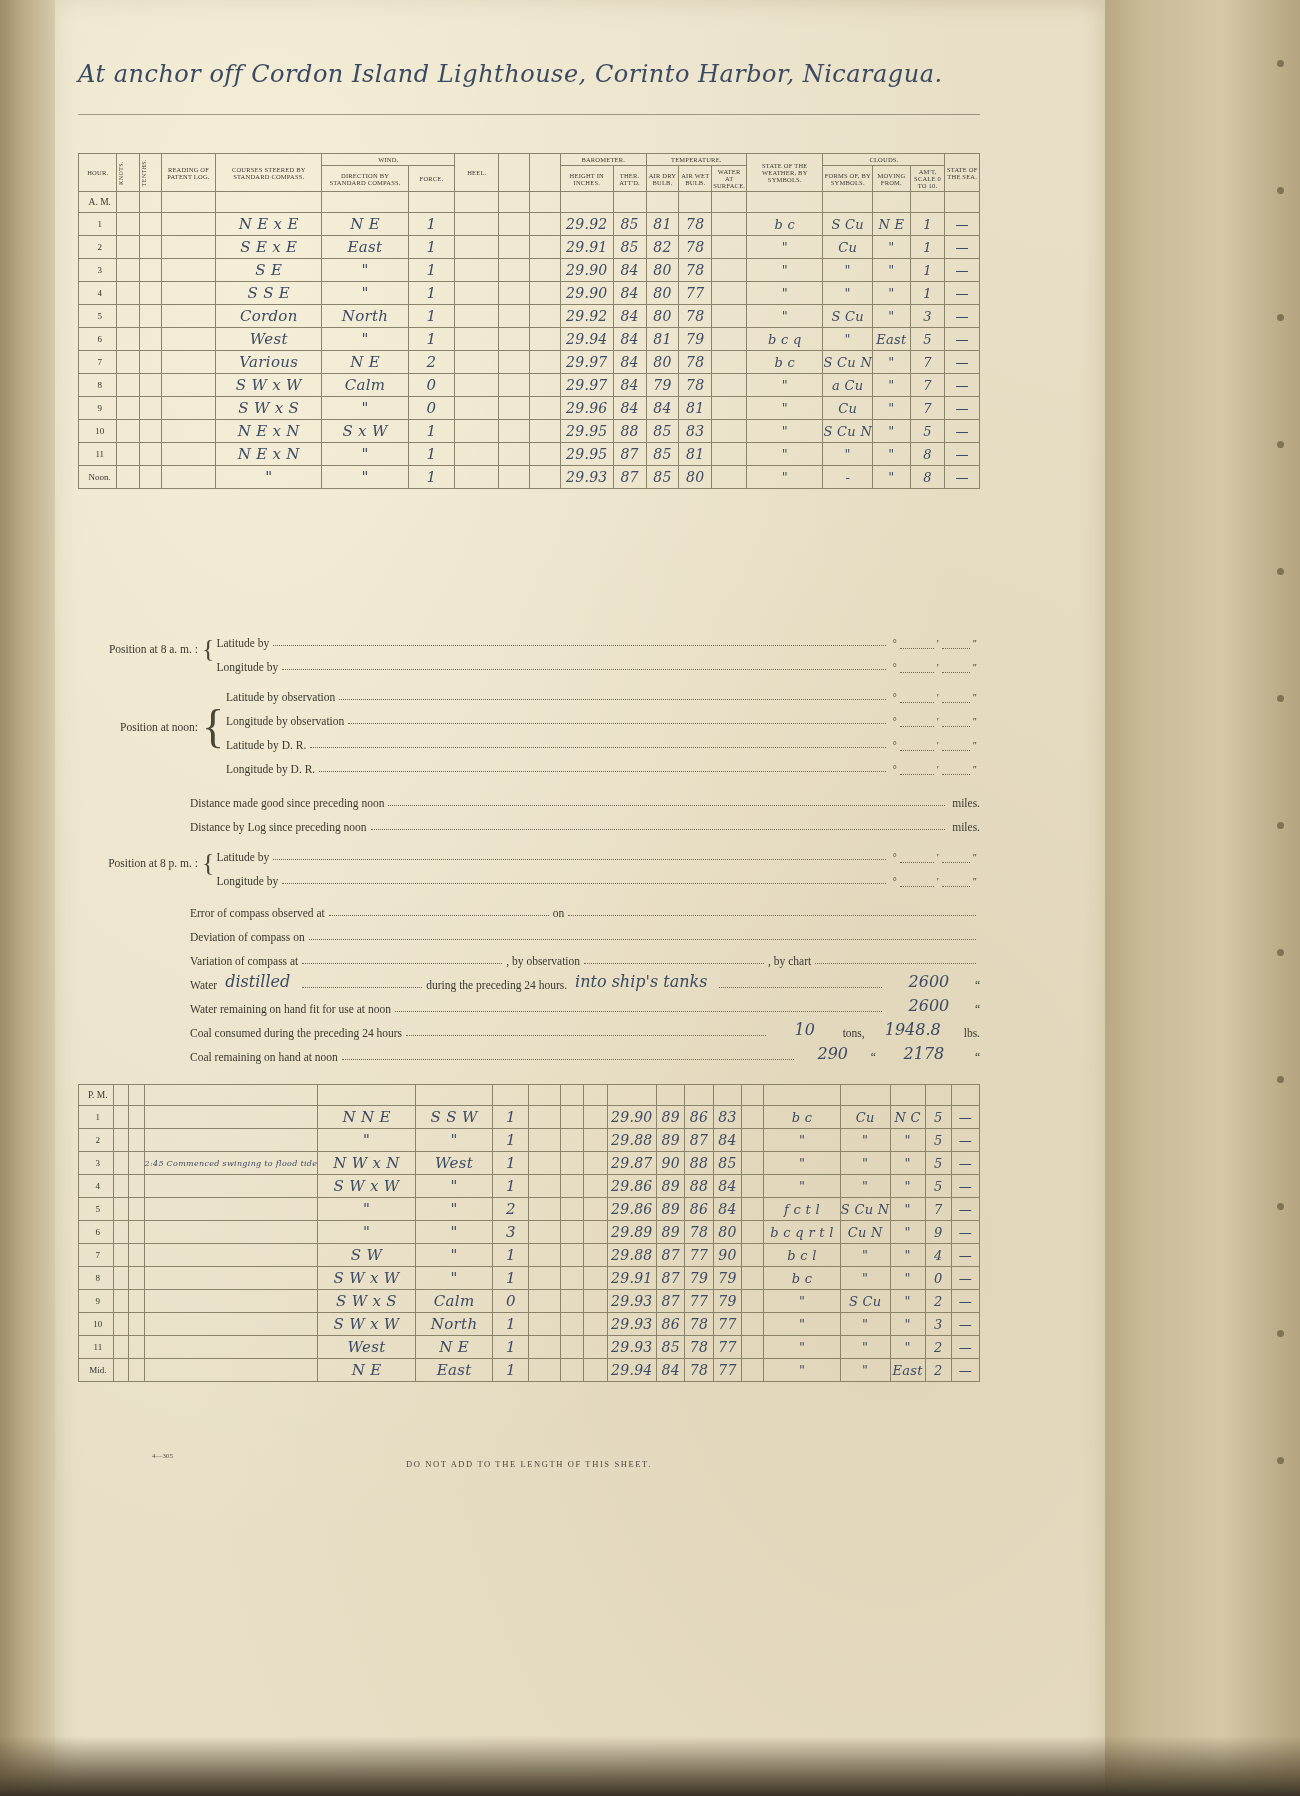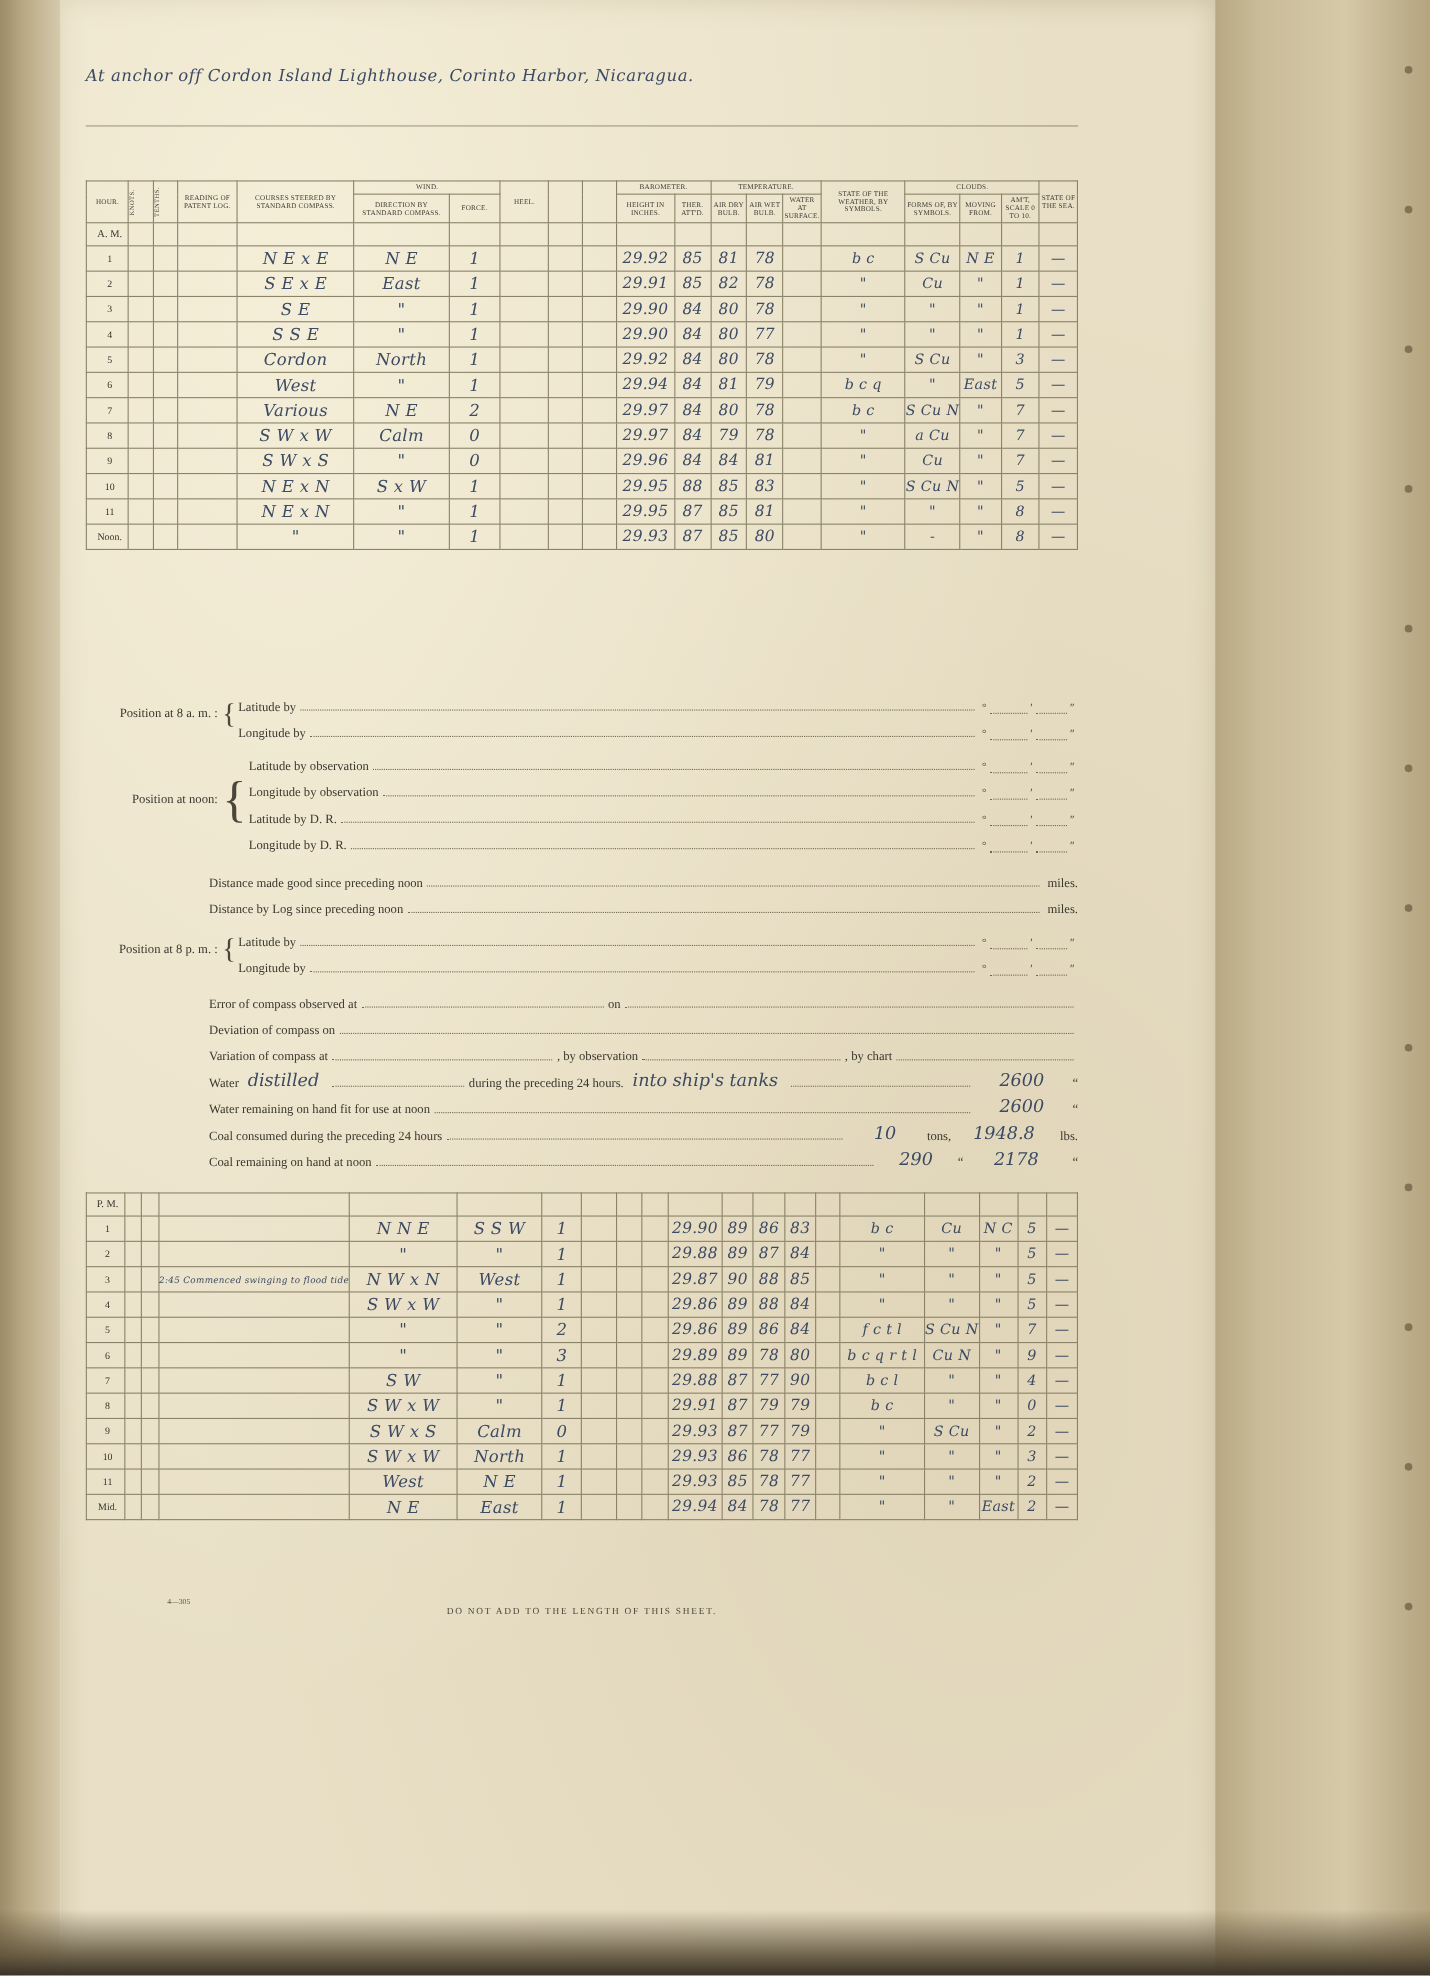--- a/index.html
+++ b/index.html
@@ -133,26 +133,26 @@
       <div class="hole"></div>
     <div class="hole"></div>
       <div class="hole"></div>
       <div class="hole"></div>
   </div>
 </div>
 <div class="bottomedge"></div>
 
 <div class="hdr">
   <div style="margin-top:14px;">
-    <span class="script" style="font-size:15px;text-align:right;">At anchor off Cordon Island Lighthouse, Corinto Harbor, Nicaragua.</span>
+    <span class="script" style="font-size:24px;text-align:right;">At anchor off Cordon Island Lighthouse, Corinto Harbor, Nicaragua.</span>
   </div>
   <div class="rule" style="left:-0px;top:68px;width:902px;"></div>
 </div>
 
-<table class="grid" id="am-table" style="top:164px;">
+<table class="grid" id="am-table" style="top:153px;">
   <thead>
     <tr class="hrow">
       <th rowspan="2" style="width:36px;">HOUR.</th>
       <th rowspan="2" style="width:22px;">
           <div class="vert">KNOTS.</div>
         </th>
       <th rowspan="2" style="width:22px;">
           <div class="vert">TENTHS.</div>
         </th>
       <th rowspan="2" style="width:56px;">READING OF PATENT LOG.</th>

